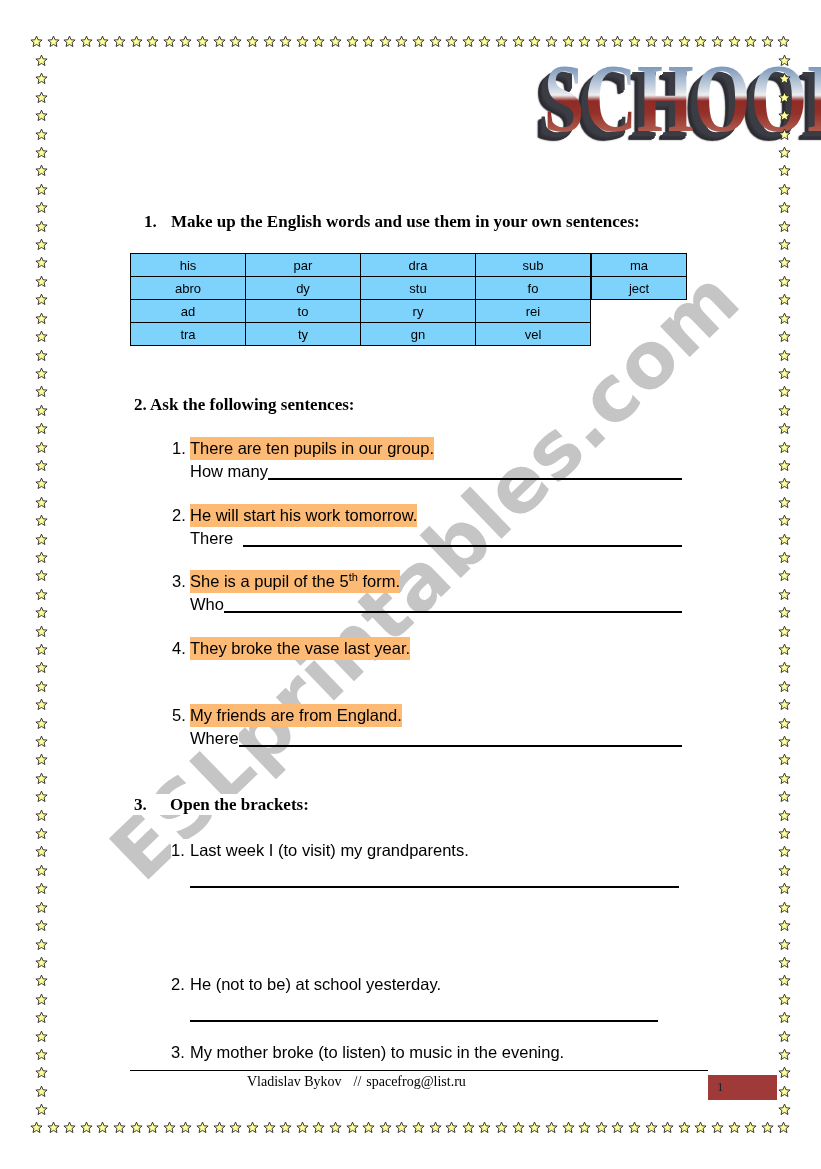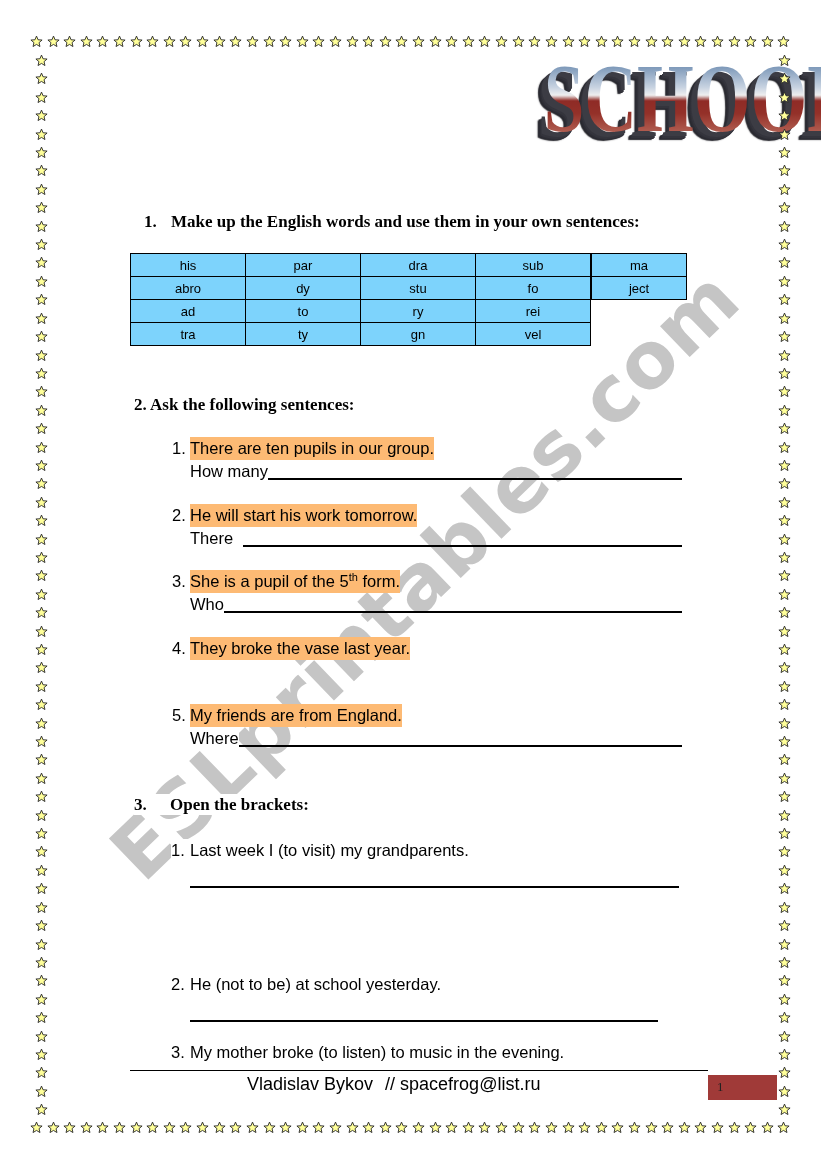--- a/index.html
+++ b/index.html
@@ -74,21 +74,21 @@
   .bitem{position:absolute;left:171px;display:flex;font-size:16.5px;line-height:23px;z-index:1;white-space:pre}
   .bitem .num{width:19px;background:#fff;flex:none}
   .bitem .txt{background:#fff}
   .b1{top:839px}.b2{top:973px}.b3{top:1041px}
   .solo{position:absolute;left:190px;border-bottom:2px solid #000;z-index:1}
   .solo1{top:886px;width:489px}
   .solo2{top:1020px;width:468px}
 
   
   .footer-rule{position:absolute;top:1070px;left:130px;width:578px;border-top:1px solid #000;z-index:1}
-  .footer-text{position:absolute;top:1074px;left:247px;font-family:Liberation Sans, sans-serif;font-size:18px;z-index:1;white-space:nowrap}
+  .footer-text{position:absolute;top:1074px;left:247px;font-family:Liberation Serif, serif;font-size:14px;z-index:1;white-space:nowrap}
   .footer-text .sep{margin:0 5px 0 12px}
   .page-box{position:absolute;top:1075px;left:708px;width:69px;height:25px;background:var(--box-bg);z-index:1}
   .page-num{position:absolute;left:9px;top:4px;font-family:"Liberation Serif",serif;font-size:13px;color:#222}
 </style>
 </head>
 <body style="--star-fill: #ffff99; --star-outline: #2b2b2b; --box-bg: #a03a38; --wm: #c5c5c5;">
 
 <div class="watermark">ESLprintables.com</div>
 
 <div class="stars-row stars-top" id="star-top">

